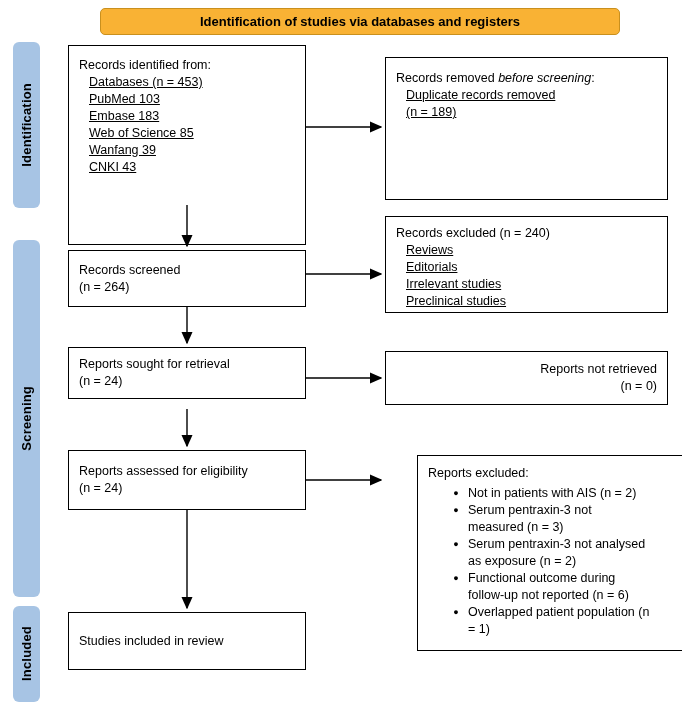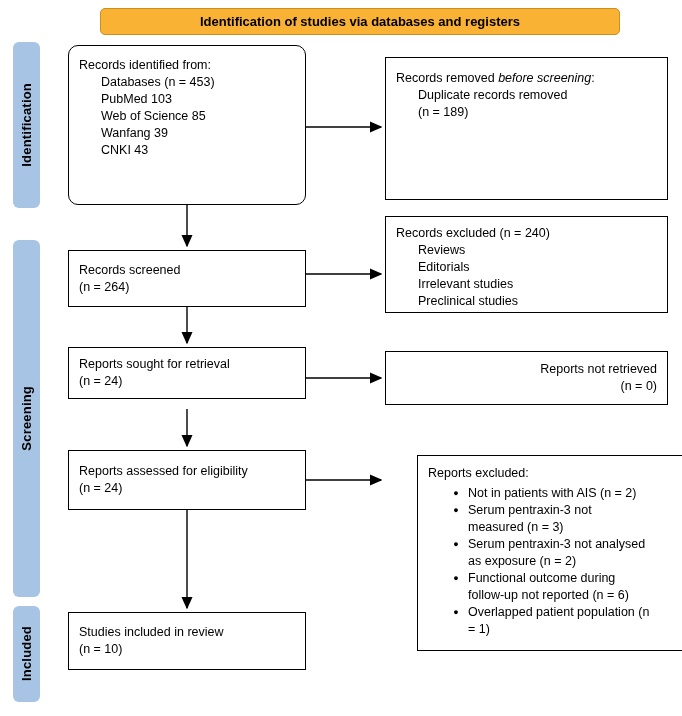--- a/index.html
+++ b/index.html
@@ -29,31 +29,31 @@
 
   .box {
     position:absolute; background:#fff; border:1.5px solid #000;
     font-size:12.5px; line-height:17px;
   }
   .main { left:68px;  width:238px; }
   .side { left:385px; width:283px; }
 
   .centered { display:flex; flex-direction:column; justify-content:center; padding:0 10px; }
 
-  .box-identified       { top:45px;  height:160px; padding:11px 10px;border-radius:10px; }
+  .box-identified       { top:45px;  height:200px; padding:11px 10px; }
   .box-removed          { top:57px;  height:143px; padding:12px 10px; }
   .box-screened         { top:250px; height:57px; }
   .box-excluded         { top:216px; height:97px;  padding:8px 10px; }
   .box-sought           { top:347px; height:52px; }
   .box-not-retrieved    { top:351px; height:54px;align-items:flex-end; }
   .box-assessed         { top:450px; height:60px; }
   .box-reports-excluded { top:455px; height:196px; padding:9px 10px;margin-left:32px; }
   .box-included         { top:612px; height:58px; }
 
-  .indent { margin-left:22px; }
+  .indent { margin-left:10px;text-decoration:underline; }
 
   .bullets { margin-top:3px; margin-left:16px; }
   .bullet-item { display:flex; }
   .bullet-glyph { flex:none; width:24px; font-size:9px; line-height:17px; text-align:center; }
   .bullet-text { width:182px; line-height:17px; }
 
   .em { font-style:italic;text-align:center; }
 
   svg.arrows { position:absolute; left:0; top:0; width:682px; height:716px; pointer-events:none; }
   svg.arrows line { stroke:#000; stroke-width:1.4; }
@@ -75,20 +75,21 @@
   </div>
   <div class="stage stage-included">
     <span class="stage-text">Included</span>
   </div>
 
   <div class="box main box-identified">
     <div>Records identified from:</div>
     <div class="indent">
       <div>Databases (n = 453)</div>
       <div>PubMed 103</div>
+      <div>Embase 183</div>
       <div>Web of Science 85</div>
       <div>Wanfang 39</div>
       <div>CNKI 43</div>
     </div>
   </div>
 
   <div class="box main centered box-screened">
     <div>Records screened</div>
     <div>(n = 264)</div>
   </div>
@@ -98,21 +99,20 @@
     <div>(n = 24)</div>
   </div>
 
   <div class="box main centered box-assessed">
     <div>Reports assessed for eligibility</div>
     <div>(n = 24)</div>
   </div>
 
   <div class="box main centered box-included">
     <div>Studies included in review</div>
-    <div>(n = 10)</div>
   </div>
 
   <div class="box side box-removed">
     <div><span>Records removed </span><span class="em">before screening</span><span>:</span></div>
     <div class="indent">
       <div>Duplicate records removed</div>
       <div>(n = 189)</div>
     </div>
   </div>
 

